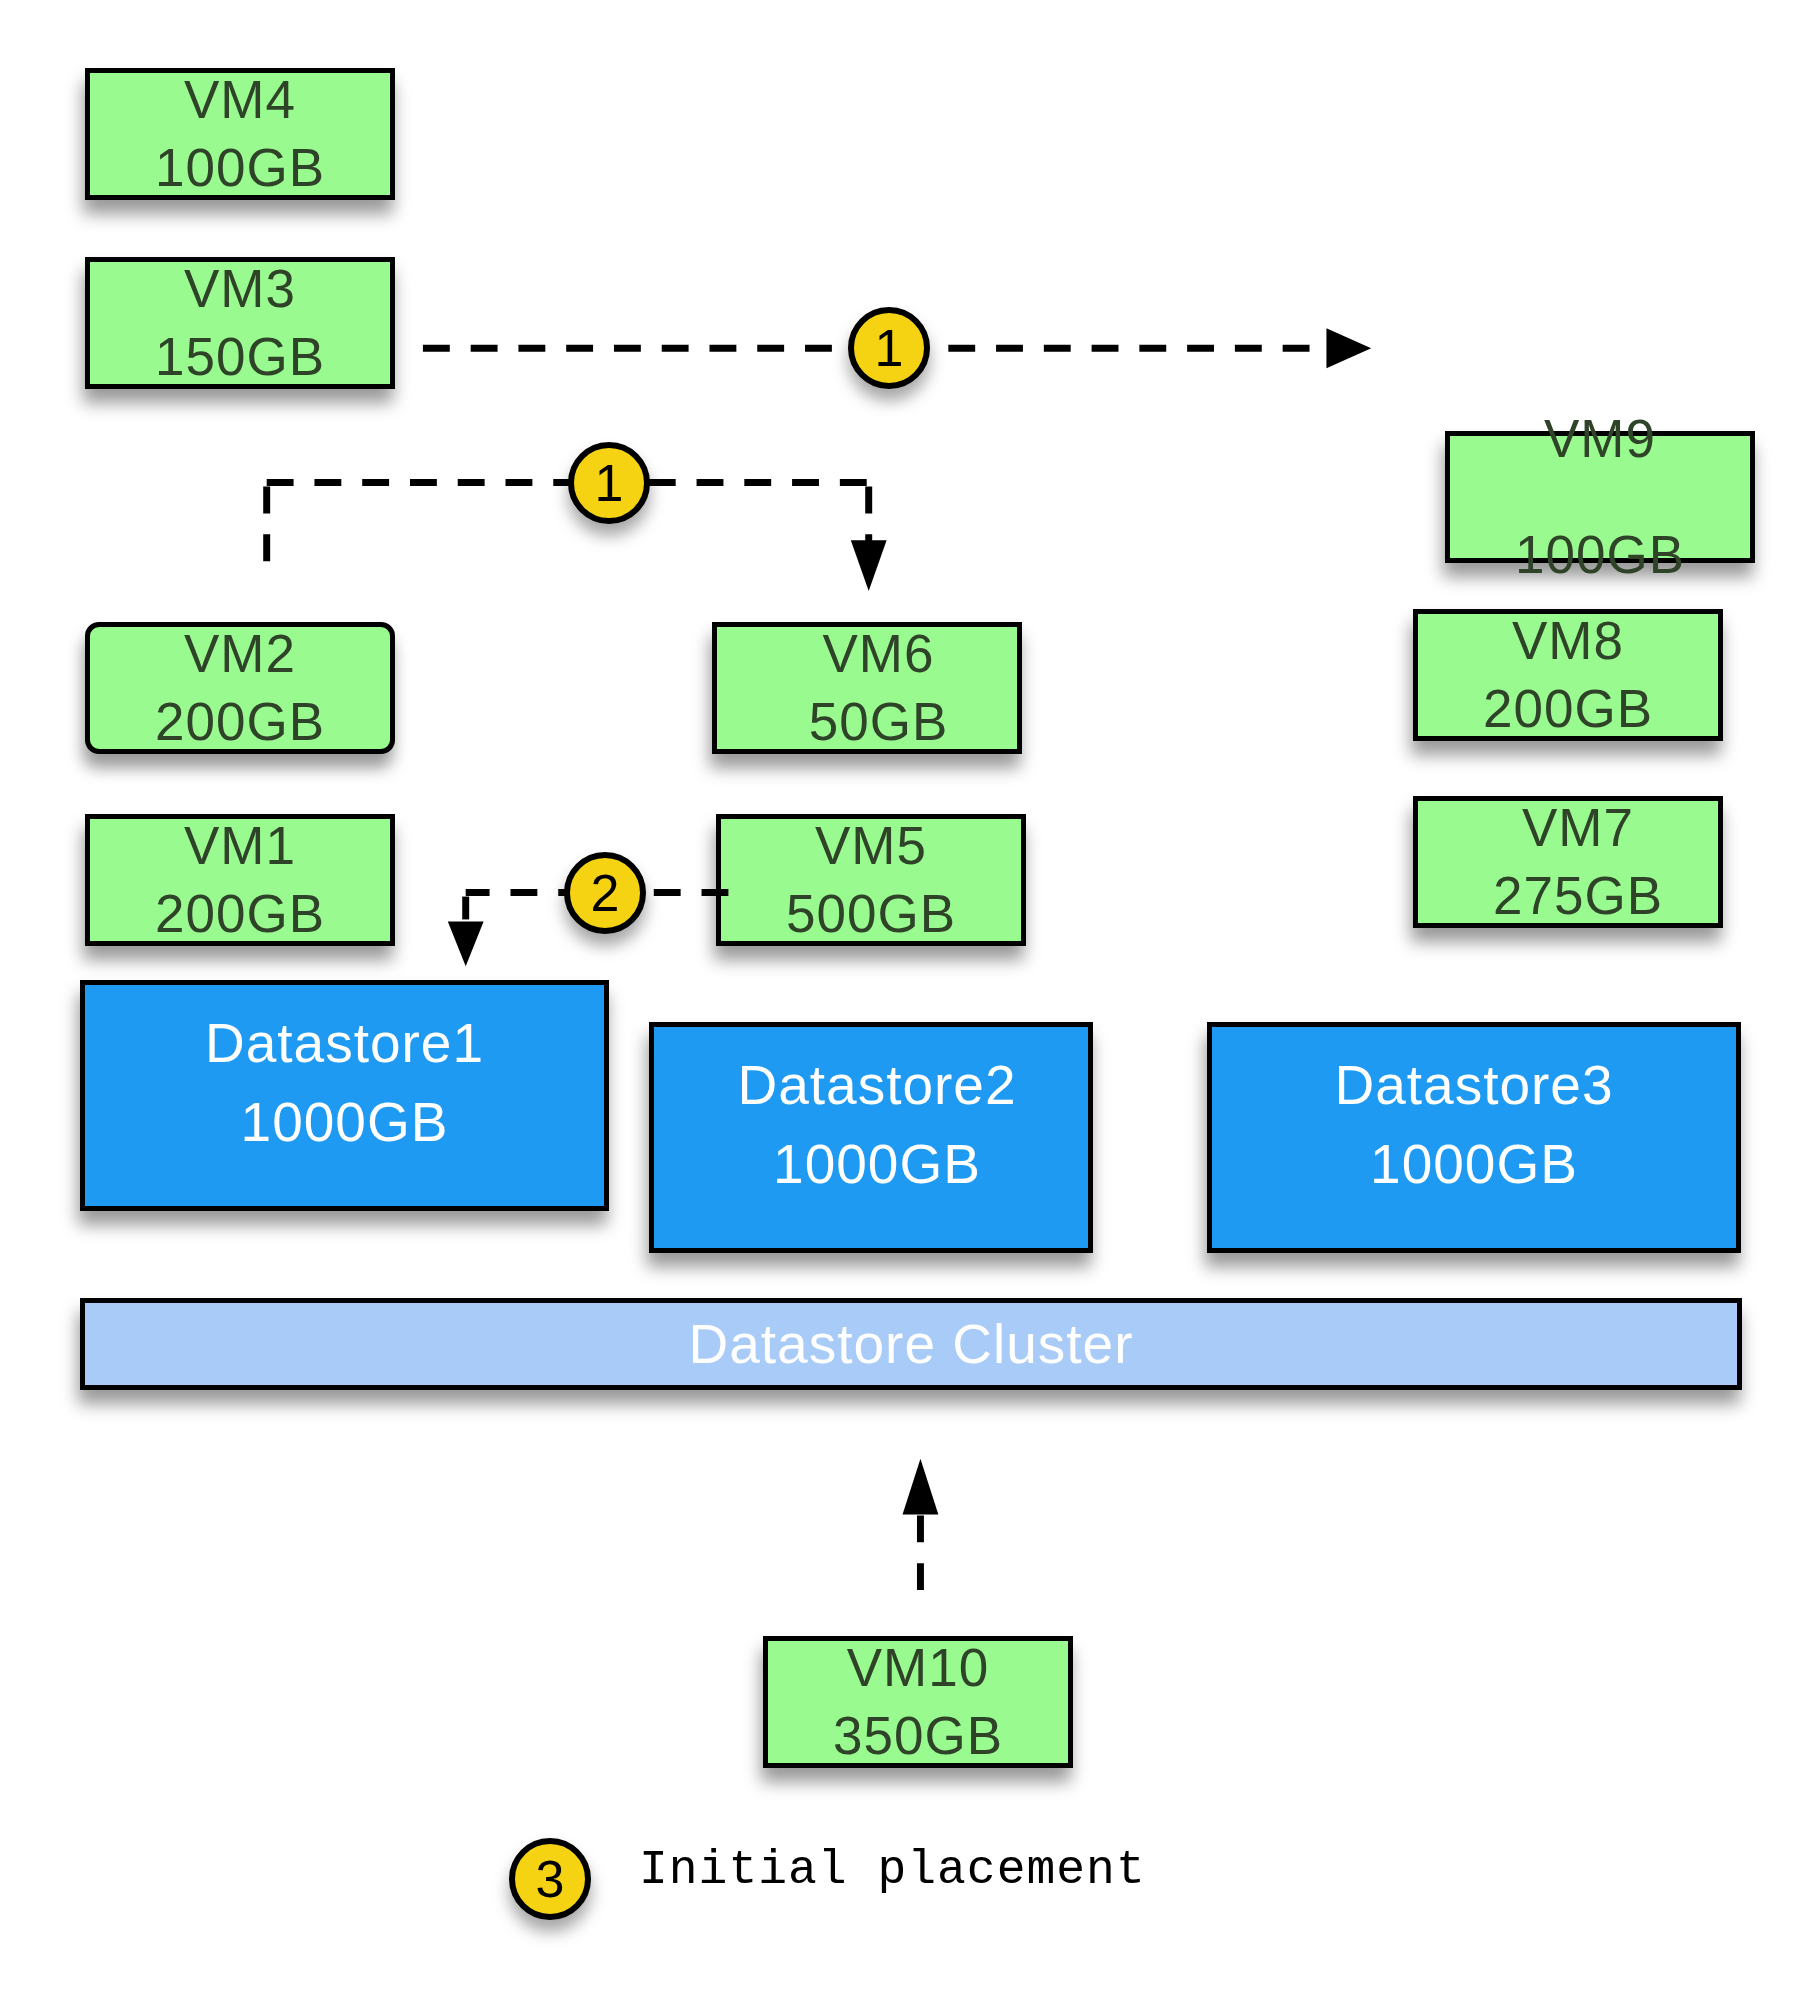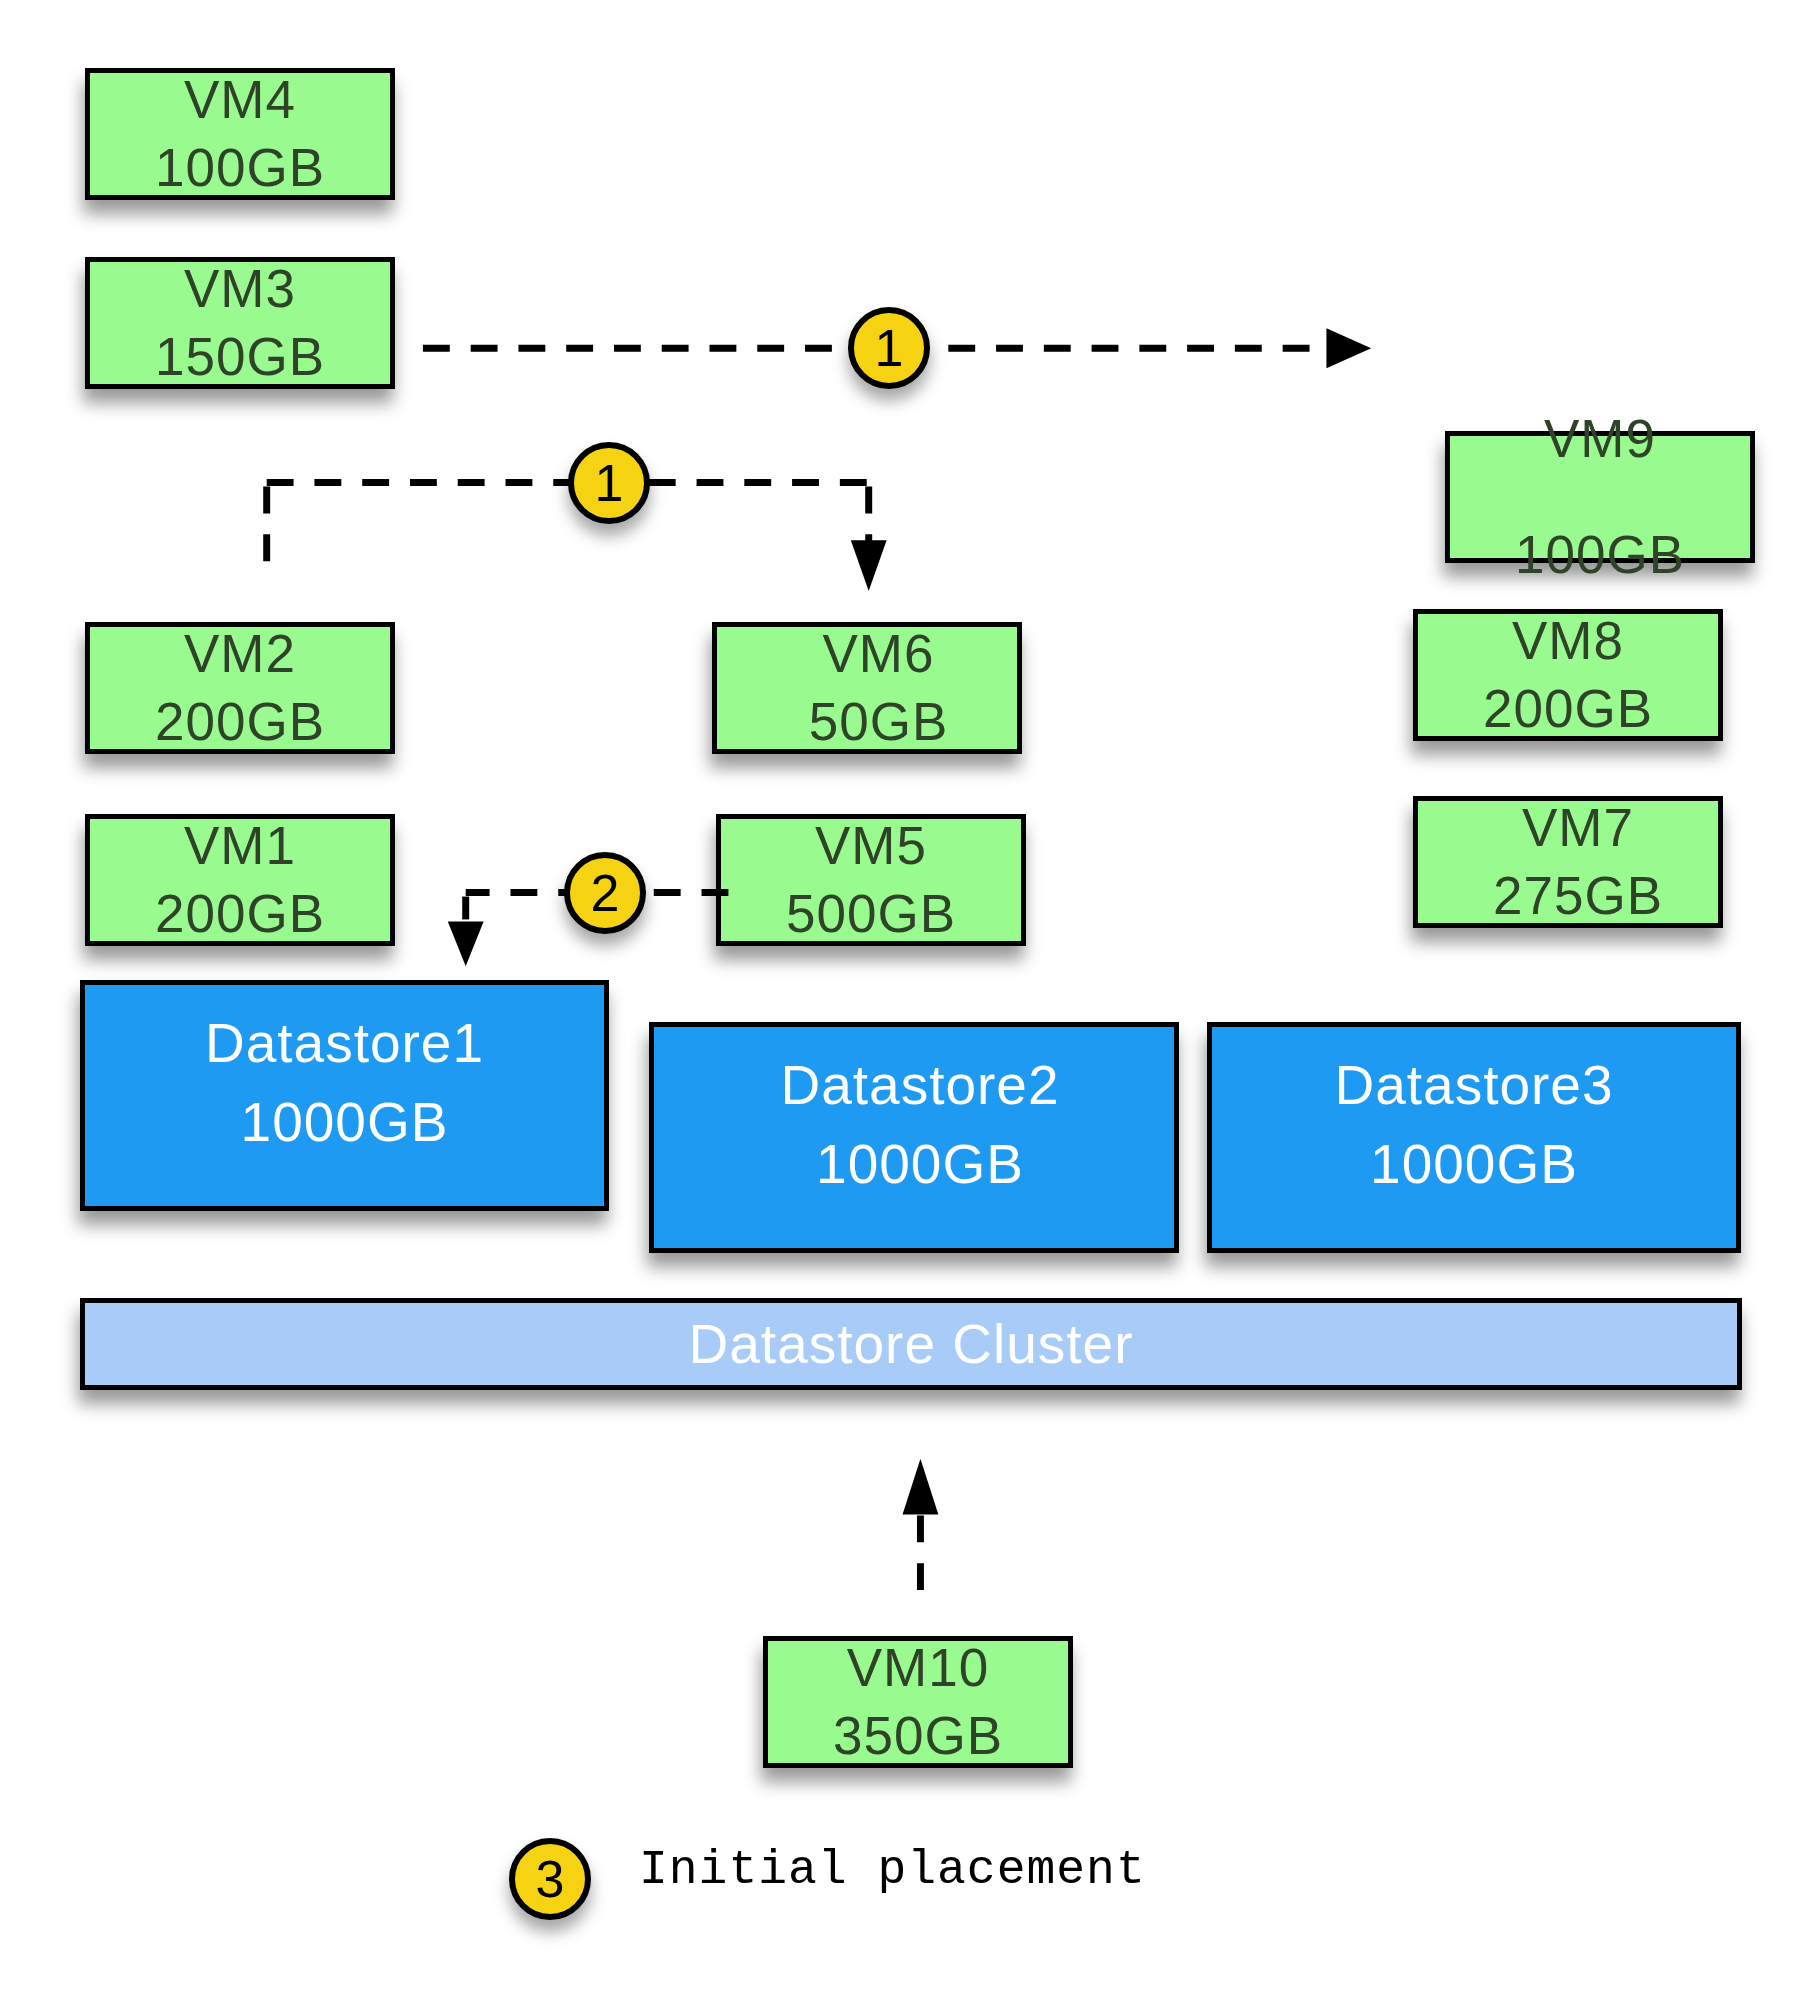--- a/index.html
+++ b/index.html
@@ -94,21 +94,21 @@
 <div class="canvas">
 
   <div class="box vm" style="left:85px;  top:68px;">
     <div>VM4</div>
     <div>100GB</div>
   </div>
   <div class="box vm" style="left:85px;  top:257px;">
     <div>VM3</div>
     <div>150GB</div>
   </div>
-  <div class="box vm" style="left:85px;  top:622px;">
+  <div class="box vm" style="left:85px;  top:622px;border-radius:14px;">
     <div>VM2</div>
     <div>200GB</div>
   </div>
   <div class="box vm" style="left:85px;  top:814px;">
     <div>VM1</div>
     <div>200GB</div>
   </div>
   <div class="box vm" style="left:712px; top:622px;padding-left:23px;">
     <div>VM6</div>
     <div>50GB</div>
@@ -131,21 +131,21 @@
   </div>
   <div class="box vm" style="left:763px; top:1636px;">
     <div>VM10</div>
     <div>350GB</div>
   </div>
 
   <div class="box ds" style="left:80px;  top:980px; width:529px;">
     <div>Datastore1</div>
     <div>1000GB</div>
   </div>
-  <div class="box ds" style="left:649px; top:1022px; width:530px;padding-left:12px;">
+  <div class="box ds" style="left:649px; top:1022px; width:444px;padding-left:12px;">
     <div>Datastore2</div>
     <div>1000GB</div>
   </div>
   <div class="box ds" style="left:1207px;top:1022px; width:534px;">
     <div>Datastore3</div>
     <div>1000GB</div>
   </div>
 
   <div class="box bar">
     <div>Datastore Cluster</div>

